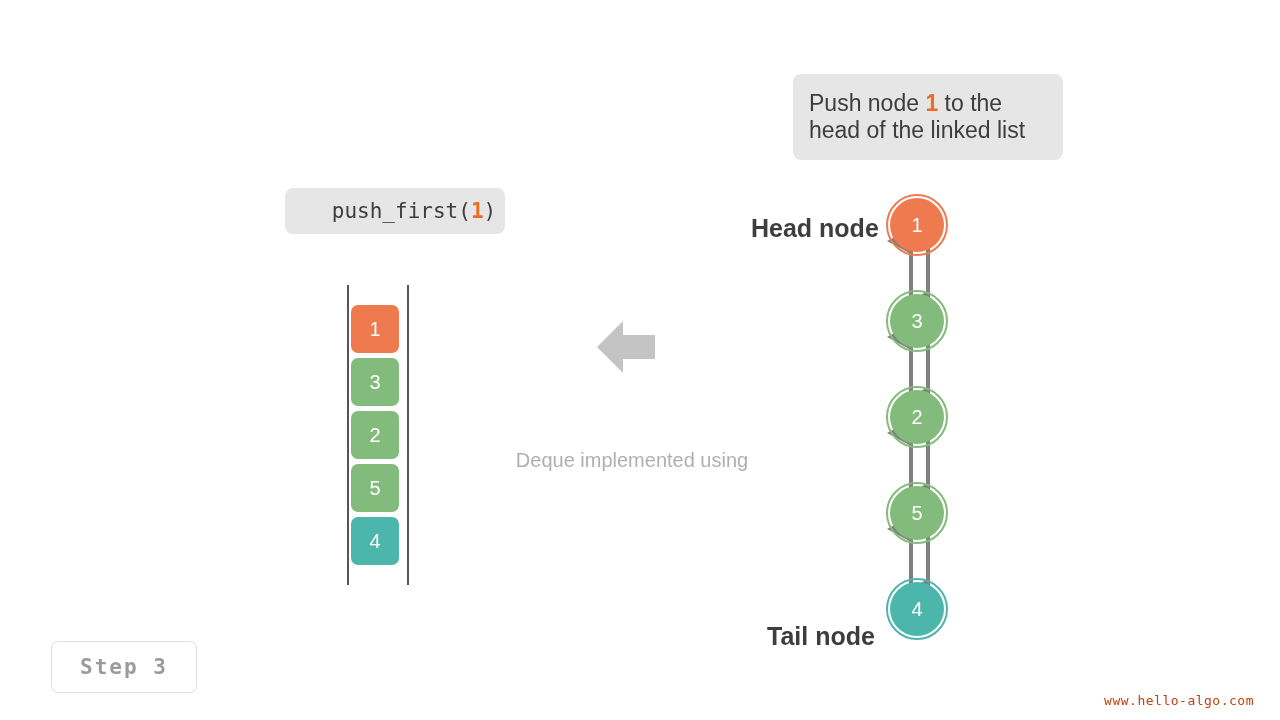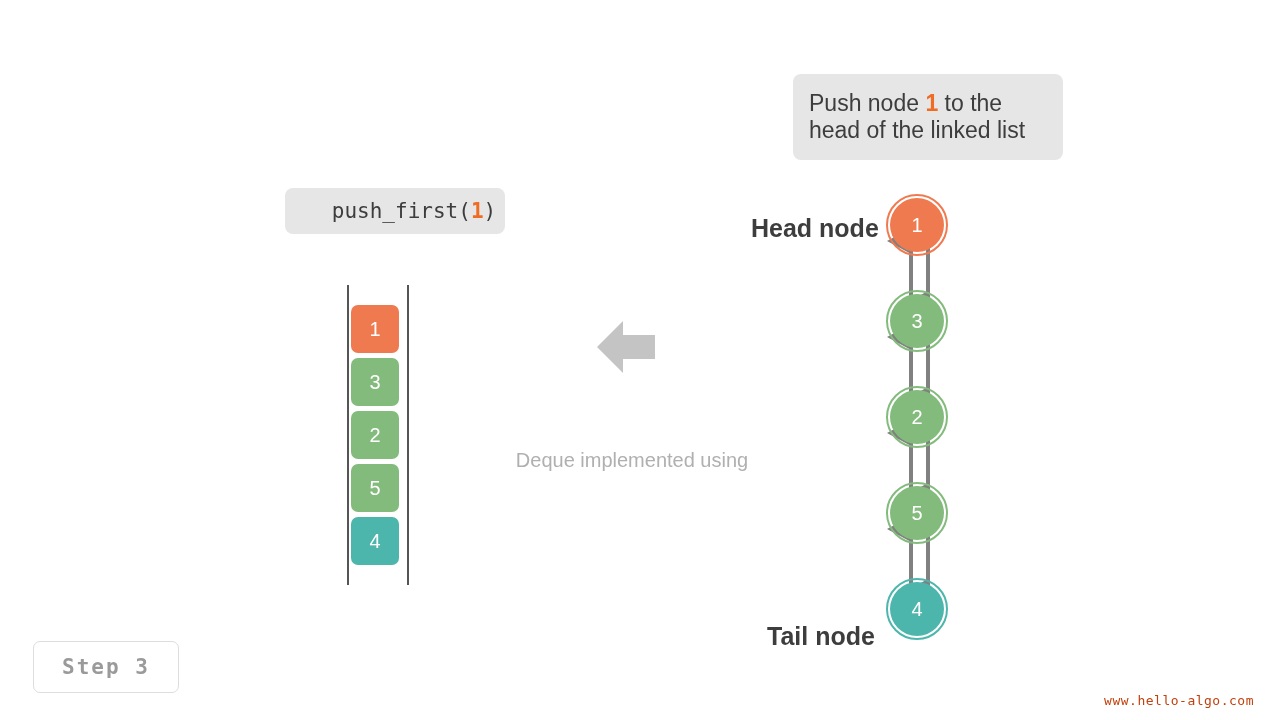--- a/index.html
+++ b/index.html
@@ -51,21 +51,21 @@
     font-family: "DejaVu Sans Mono", "Liberation Mono", monospace;
     font-size: 21px;
     color: #3d3d3d;
     letter-spacing: 0px;
   }
   #func-chip .hl { color: #ef6c24; font-weight: bold; }
 
   
   #step-badge {
     position: absolute;
-    left: 33px;
+    left: 51px;
     top: 641px;
     width: 146px;
     height: 52px;
     background: #ffffff;
     border: 1px solid #dddddd;
     border-radius: 7px;
     display: flex;
     align-items: center;
     justify-content: center;
     font-family: "DejaVu Sans Mono", "Liberation Mono", monospace;

